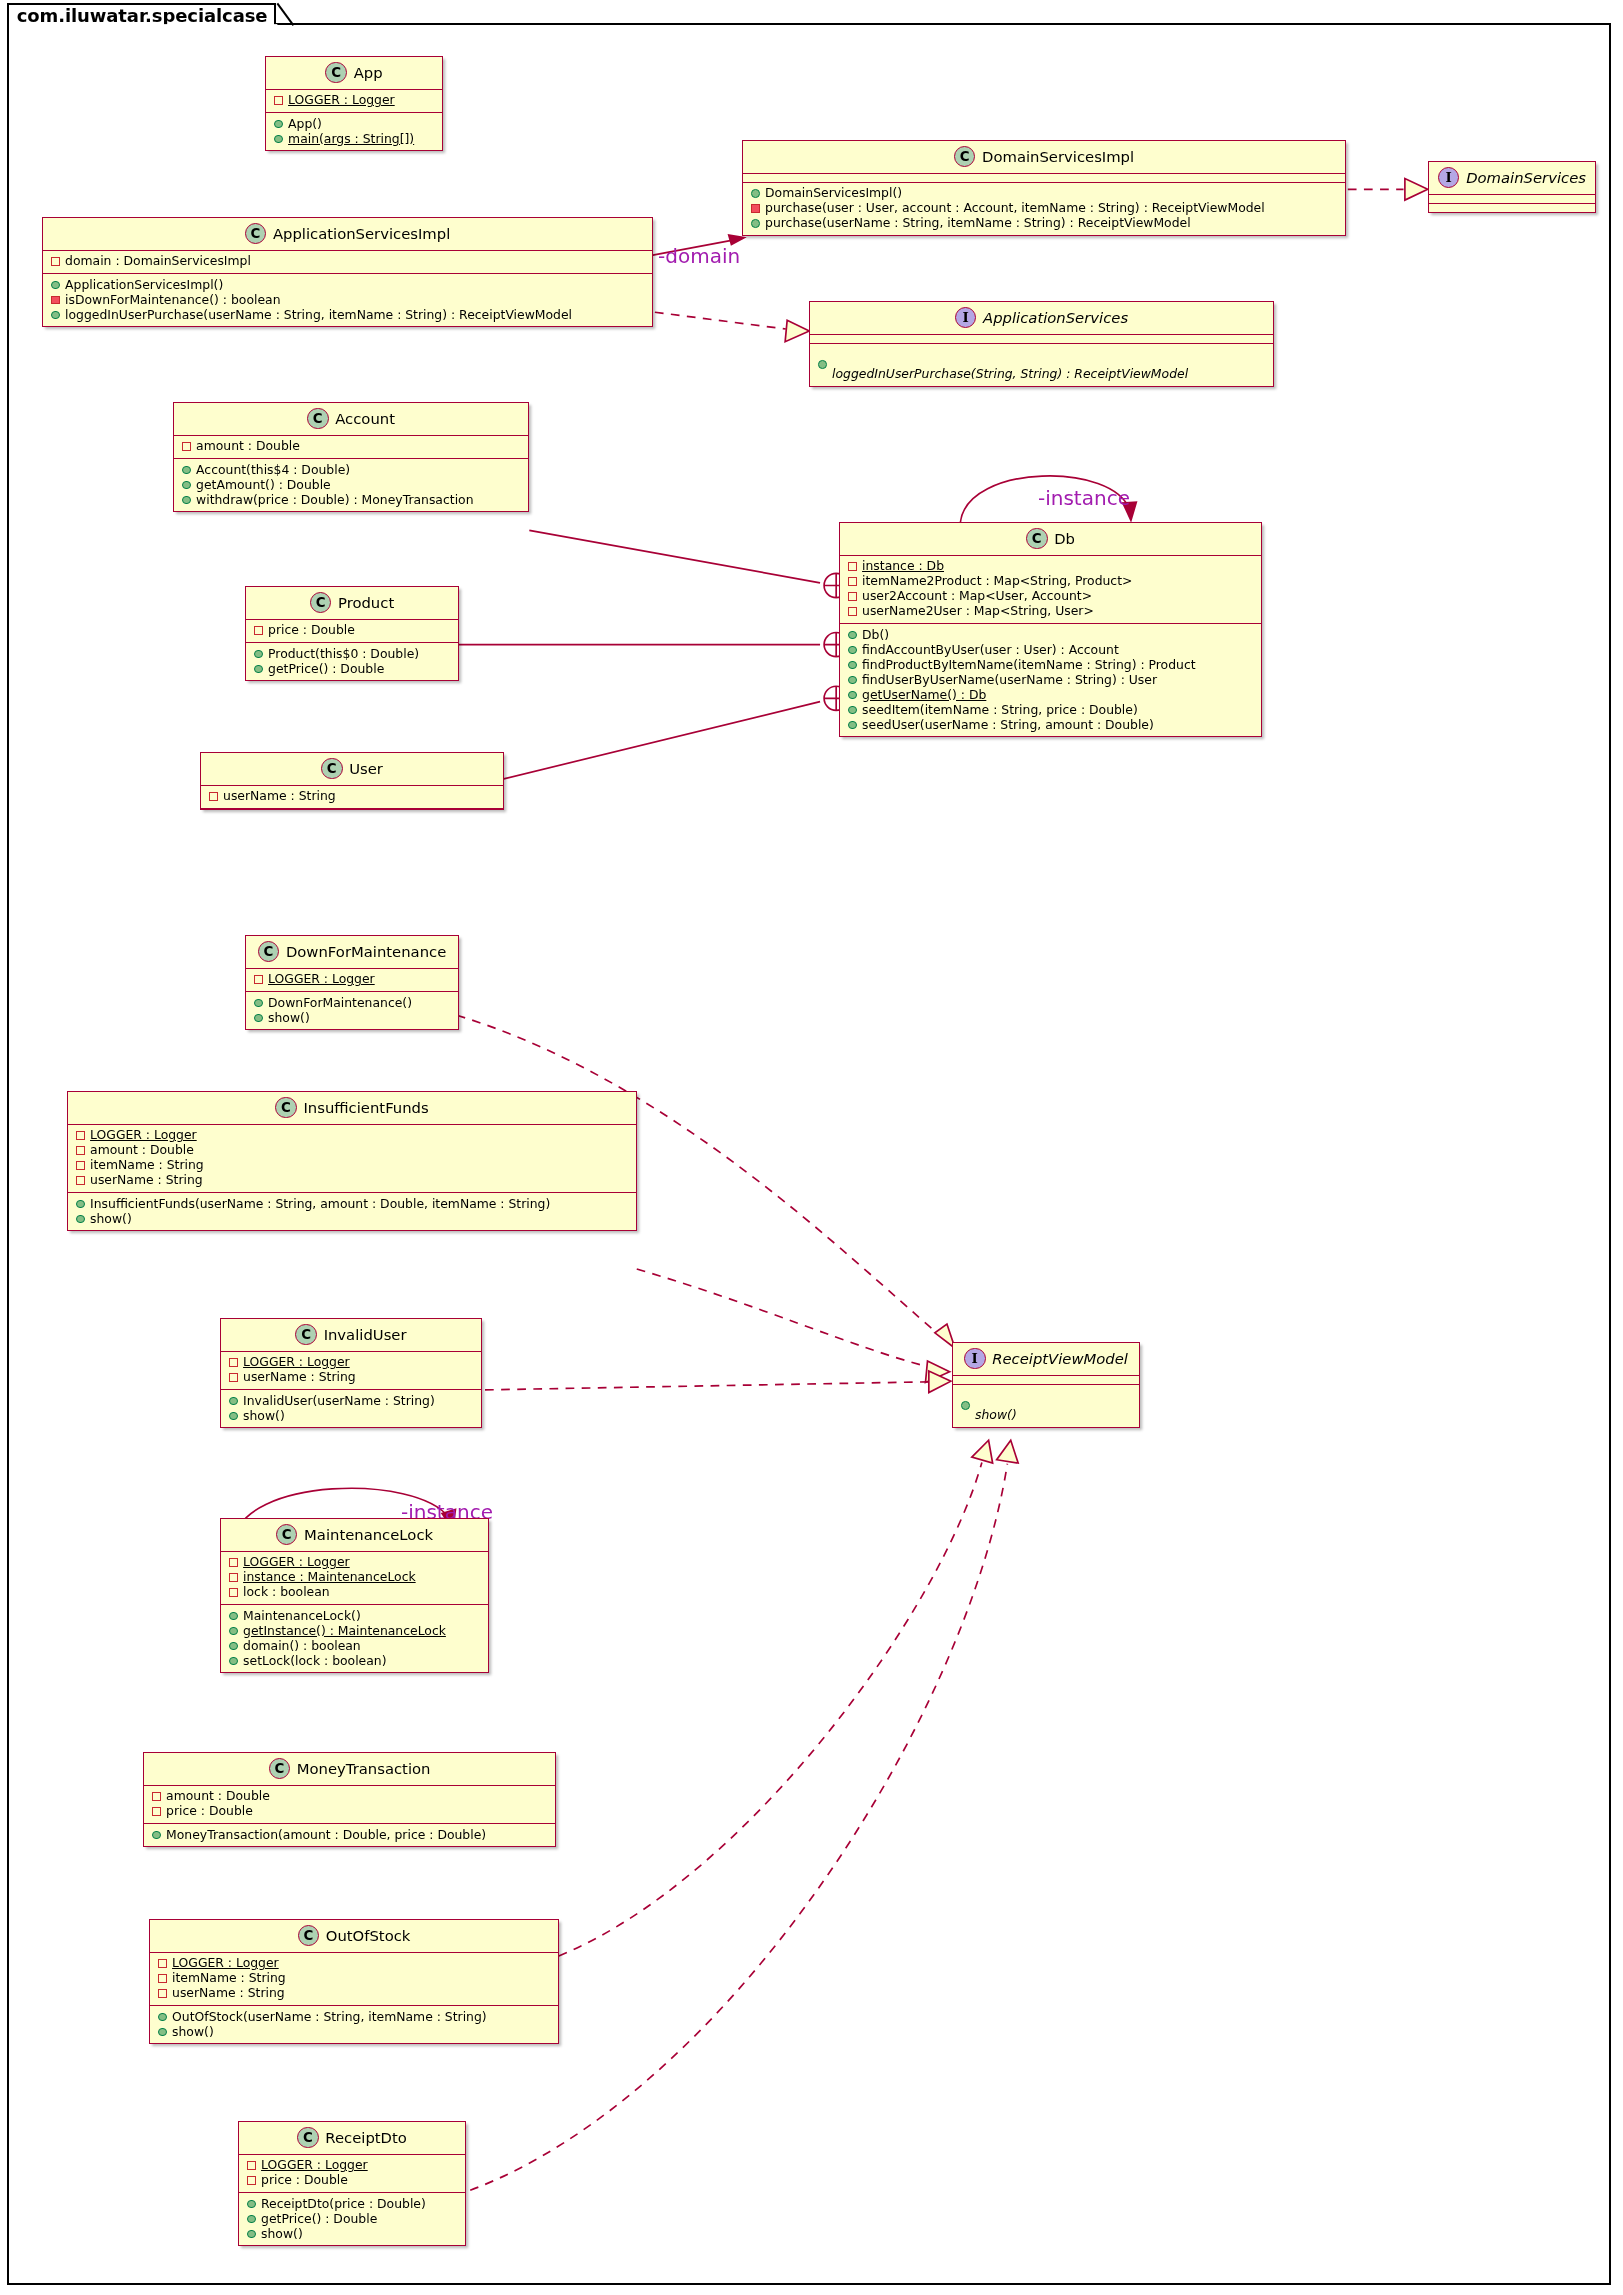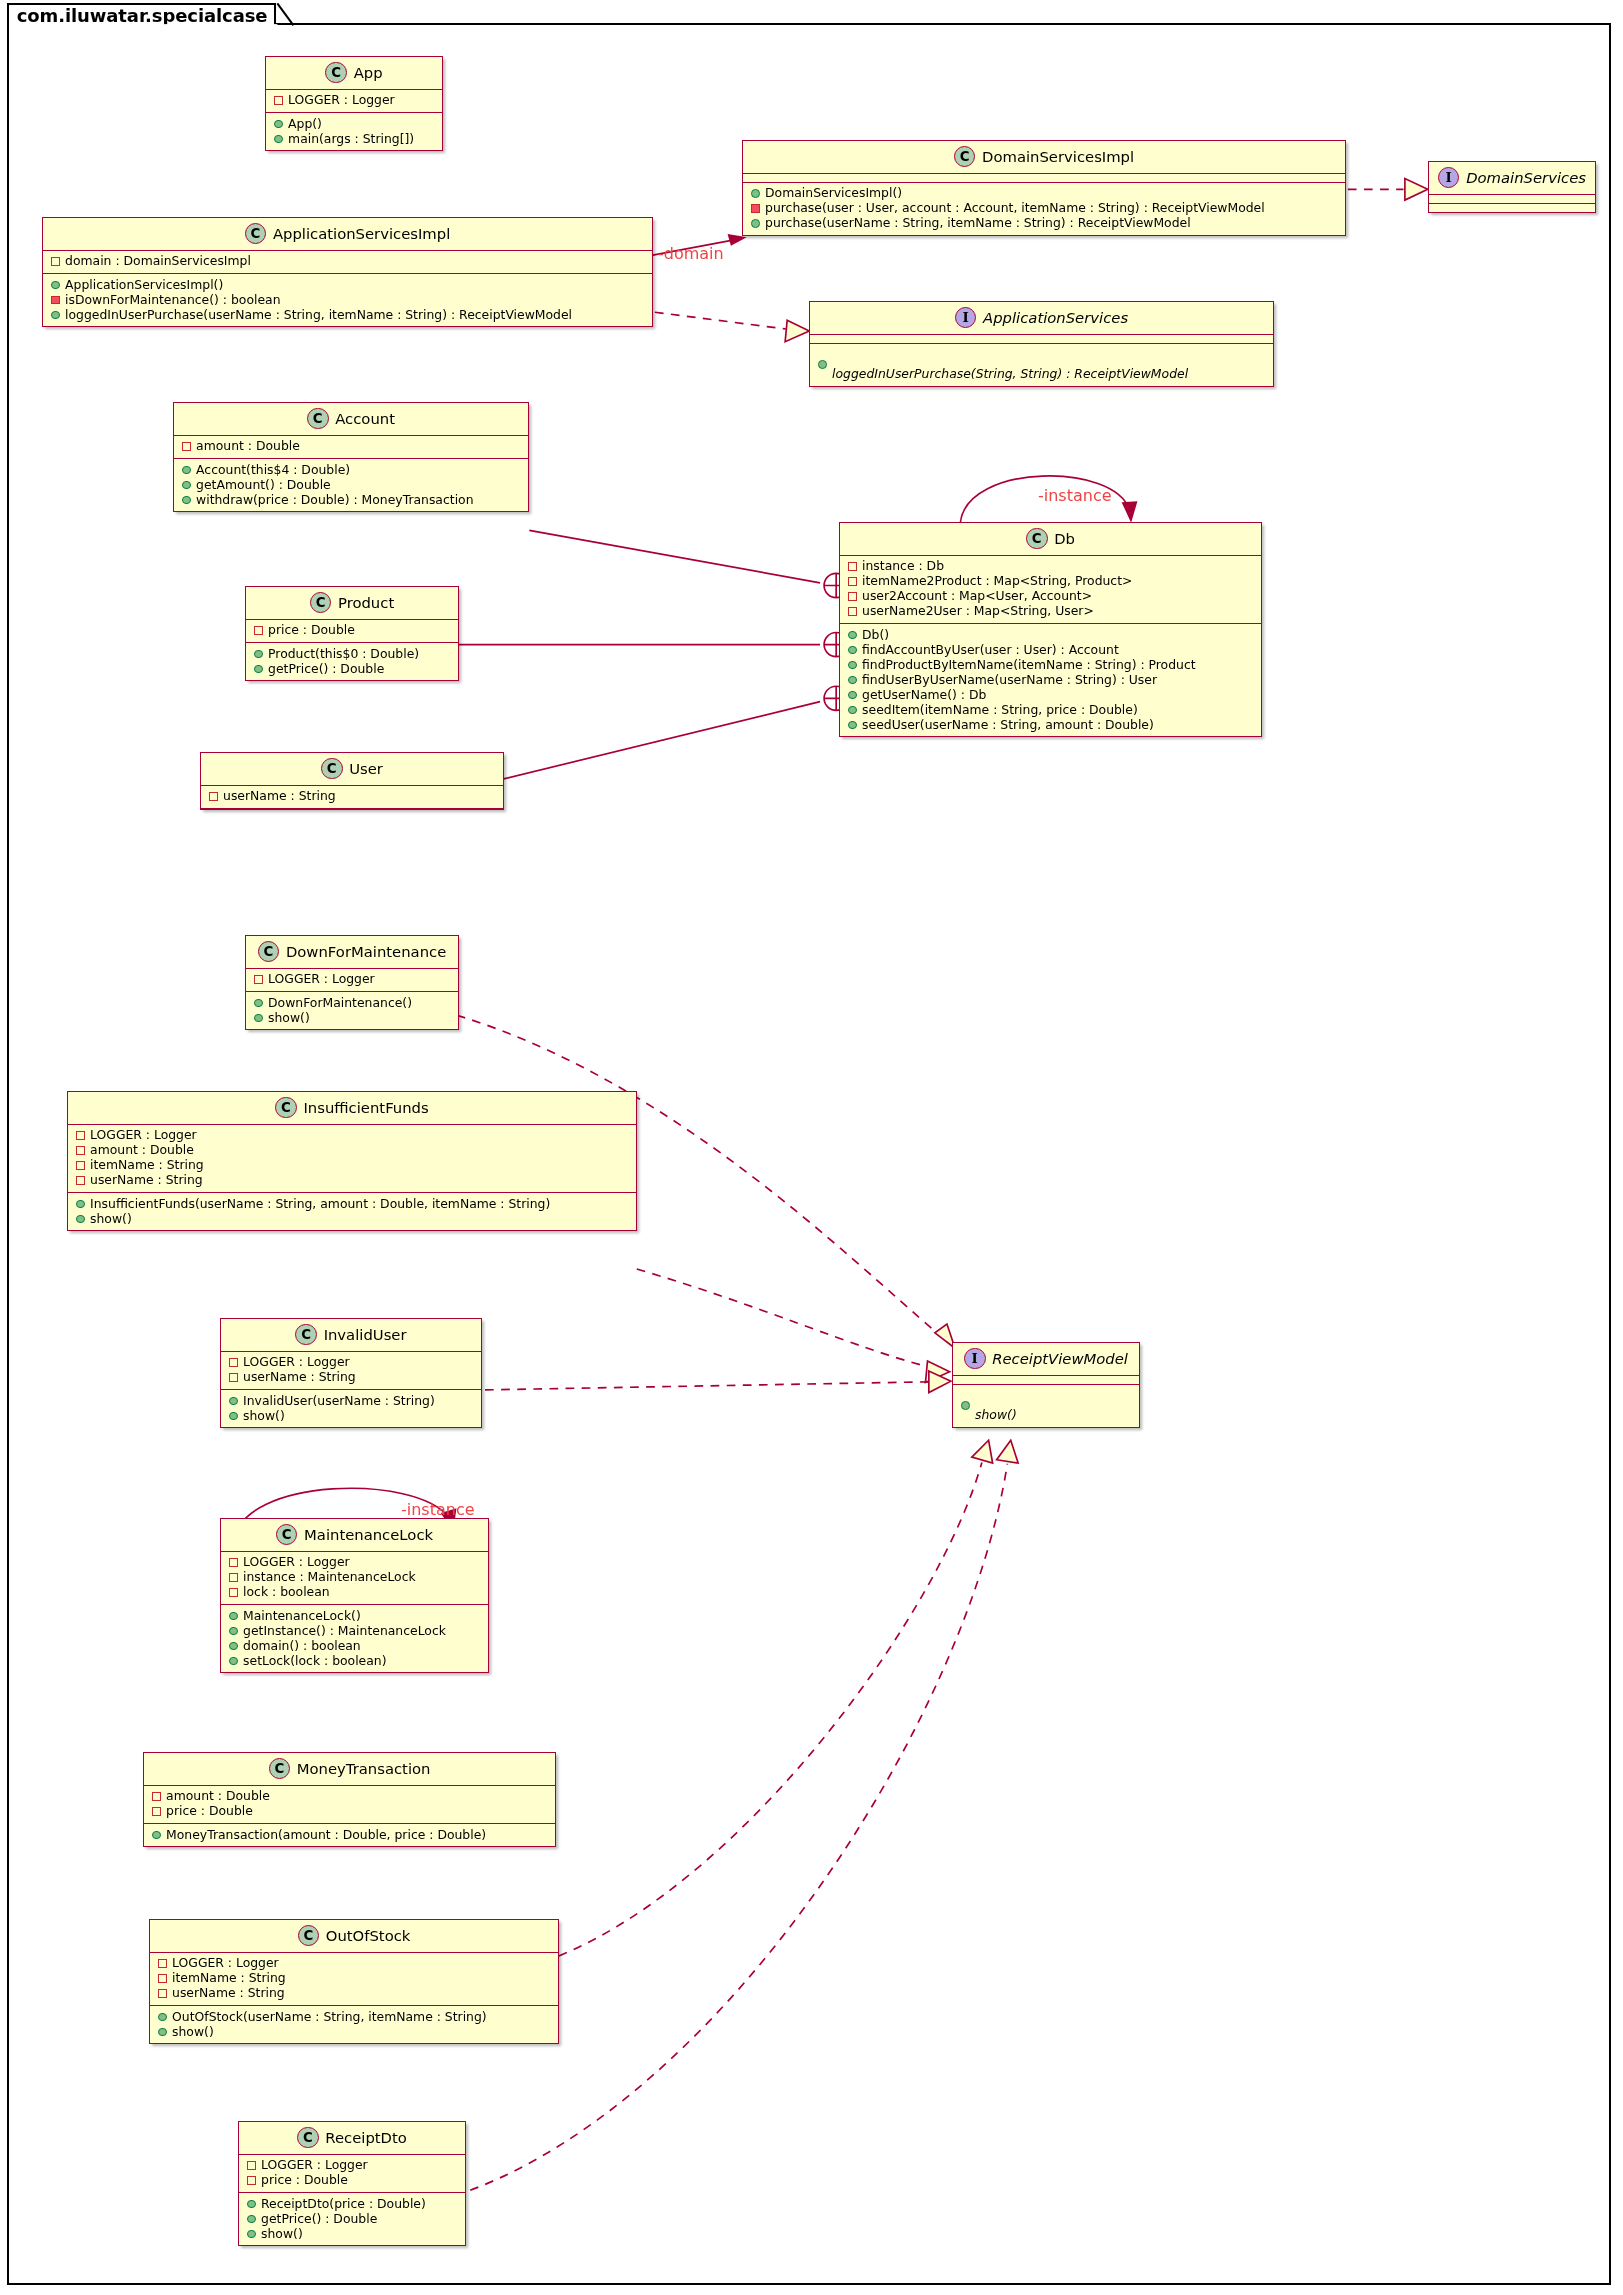--- a/index.html
+++ b/index.html
@@ -20,21 +20,21 @@
        box-shadow:2.7px 2.7px 2.7px rgba(0,0,0,0.28);box-sizing:border-box;}
   .uml .hdr{display:flex;align-items:center;justify-content:center;gap:6.7px;
        padding:4.7px 8px 5.4px 8px;}
   .uml .cname{font-size:14.8px;color:#000;white-space:nowrap;text-align:center;}
   .uml.iface .cname{font-style:italic;}
   .sep{height:0;border-top:1.7px solid #A80036;}
   .compartment{padding:3.4px 6.7px 4px 6.7px;}
   .compartment.empty{height:8px;padding:0;}
   .row{display:flex;align-items:center;gap:5.4px;line-height:1.0;padding:1.3px 0 1.3px 1.3px;}
   .row .txt{font-size:12.4px;color:#000;white-space:nowrap;}
-  .row.static .txt{}
+  .row.static .txt{text-decoration:underline;}
   .row.ital .txt{font-style:italic;margin-top:20px;}
 
   
   .badge{width:19.5px;height:19.5px;border-radius:50%;display:inline-flex;
      align-items:center;justify-content:center;font-weight:bold;font-size:13.4px;
      border:1.3px solid #A80036;flex:none;}
   .badge.cls{background:#ADD1B2;color:#000;}
   .badge.int{background:#B4A7E5;color:#000;font-family:"DejaVu Serif","Liberation Serif",serif;}
 
   
@@ -42,21 +42,21 @@
   .vm.field-priv{border:1.3px solid #C82930;background:#FEFECE;}
   .vm.meth-pub{border-radius:50%;border:1.3px solid #038048;background:#84BE84;}
   .vm.meth-priv{border:1.3px solid #C82930;background:#F24D5C;}
 
   
   svg.links{position:absolute;left:0;top:0;width:1624px;height:2295px;pointer-events:none;}
   .lnk{fill:none;stroke:#A80036;stroke-width:2.5;}
   .lnk.dash{stroke-dasharray:13 11;}
   .hollow{fill:#FEFECE;stroke:#A80036;stroke-width:2.5;}
   .solidhead{fill:#A80036;stroke:#A80036;stroke-width:2.5;}
-  .lbl{position:absolute;font-size:16px;color:#ef4444;white-space:nowrap;}
+  .lbl{position:absolute;font-size:20px;color:#a21caf;white-space:nowrap;}
 </style>
 </head>
 <body>
 
 <div id="canvas">
 
   <div id="pkg-frame"></div>
   <div id="pkg-tab">
     <span class="tab-label">com.iluwatar.specialcase</span>
   </div>

